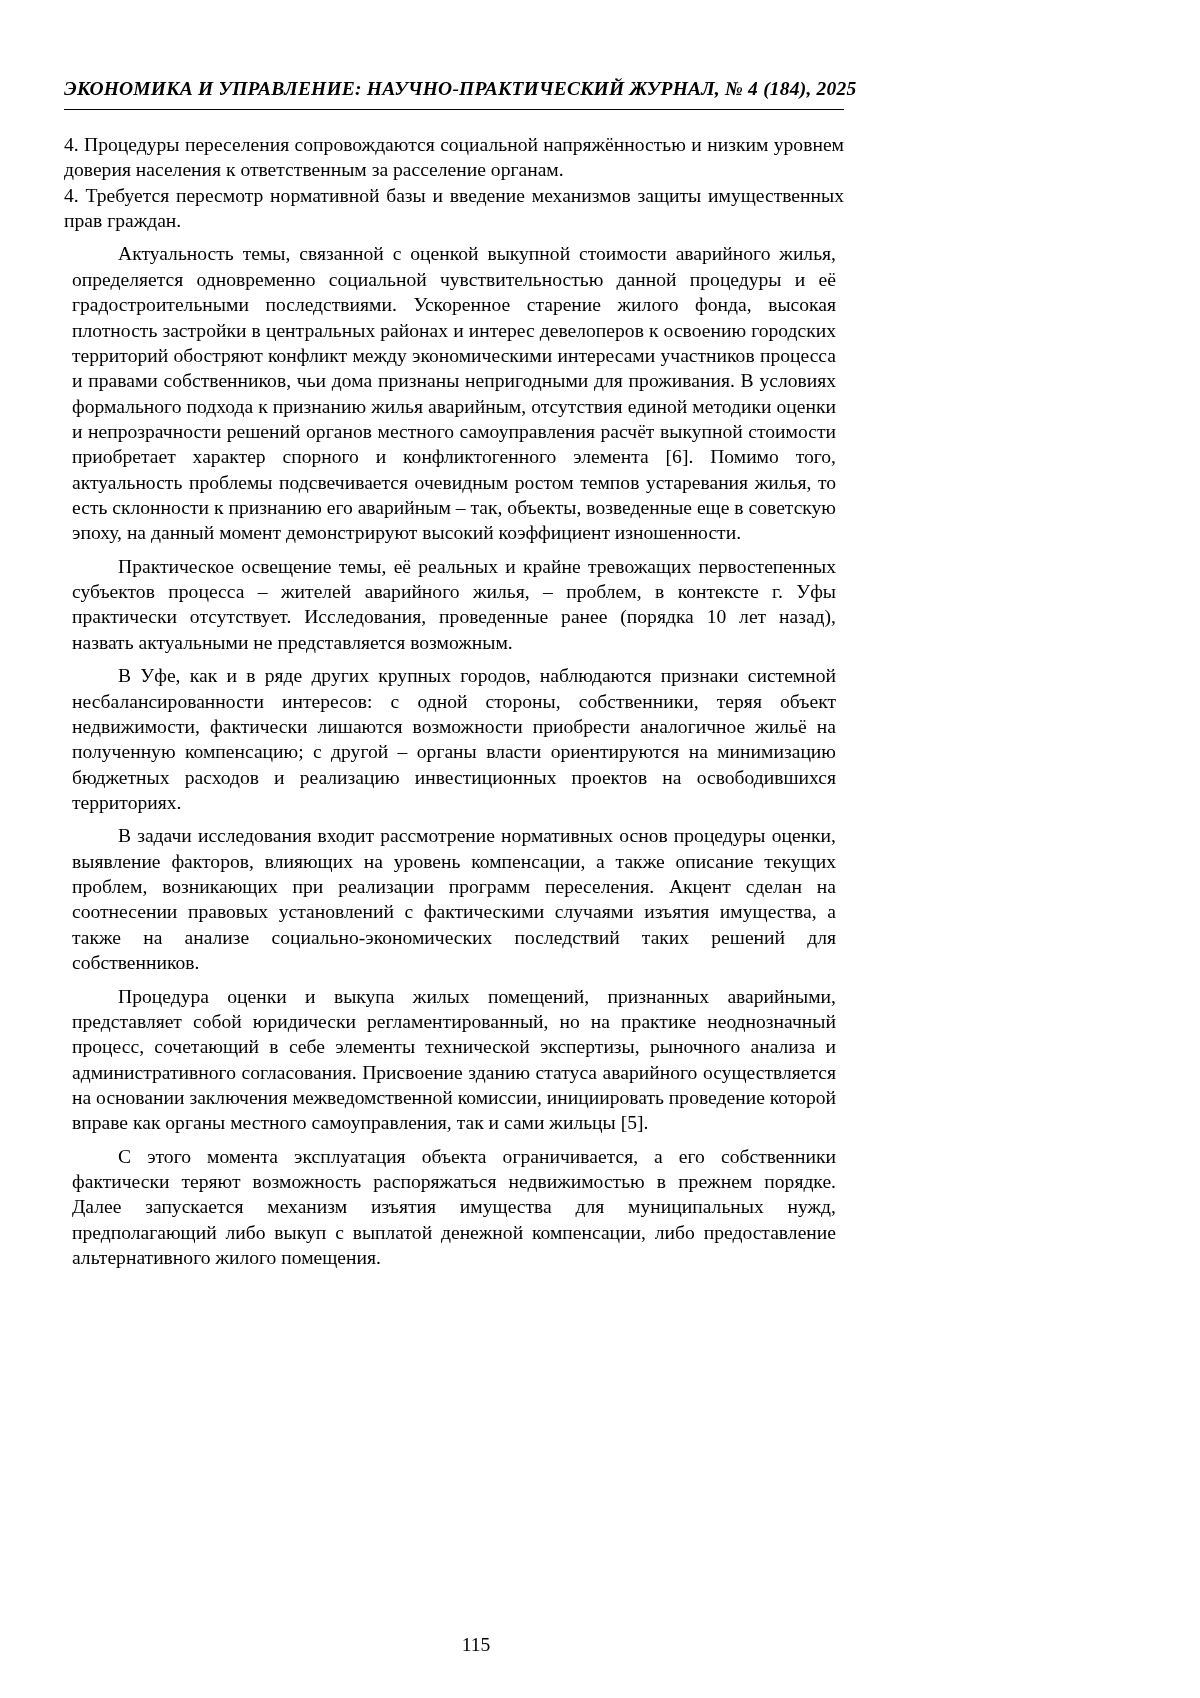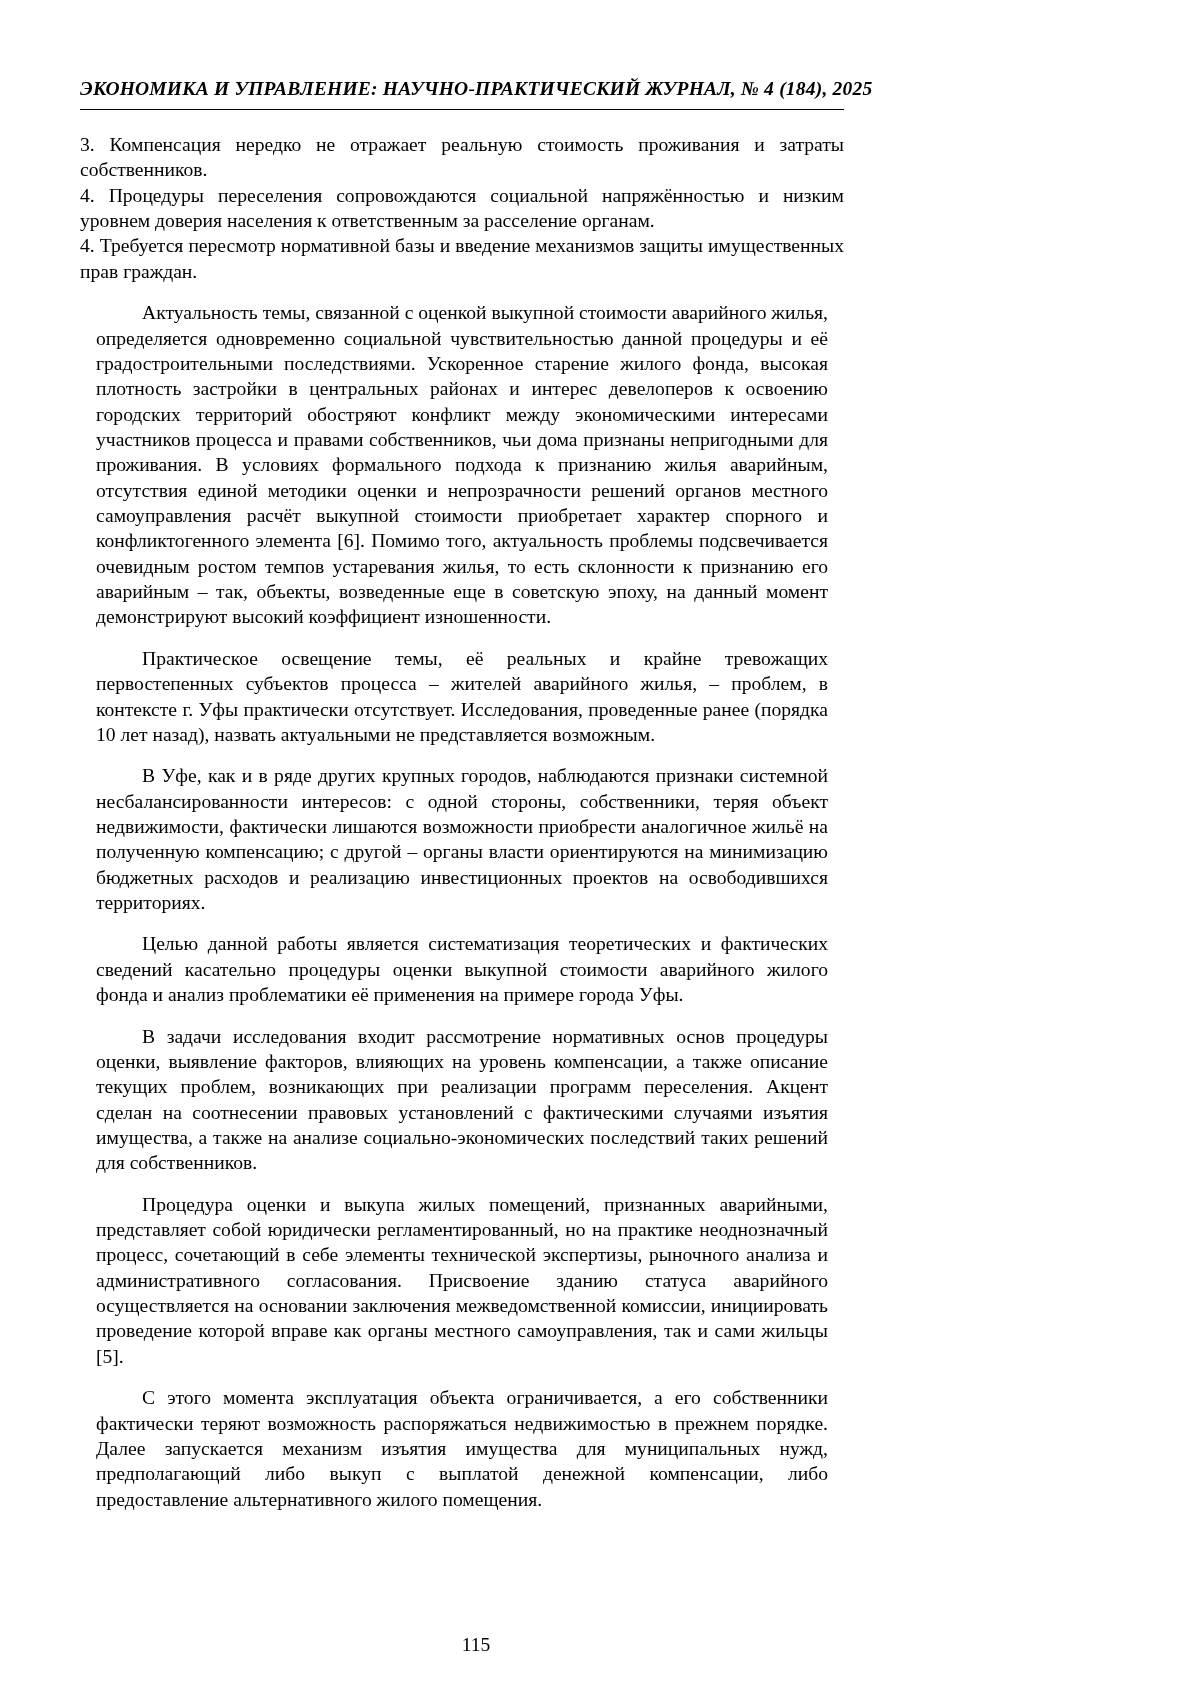--- a/index.html
+++ b/index.html
@@ -11,35 +11,35 @@
     width: 1200px;
     height: 1698px;
     font-family: "Liberation Serif", "DejaVu Serif", serif;
     color: #000000;
   }
   .page {
     position: relative;
     width: 952px;
     height: 1698px;
     box-sizing: border-box;
-    padding: 78px 108px 40px 80px;
+    padding: 78px 108px 40px 64px;
   }
   .running-head {
     text-align: center;
     font-style: italic;
     font-weight: bold;
     font-size: 19.5px;
     letter-spacing: 0.2px;
     padding-bottom: 9px;
     border-bottom: 1.5px solid #000;
     margin-bottom: 22px;
     white-space: nowrap;
   }
   .body-text p {
-    margin: 16px;
+    margin: 8px;
     font-size: 19.6px;
     line-height: 1.295;
     text-align: justify;
     text-justify: inter-word;
   }
   .body-text p.indent {
     text-indent: 46px;
   }
   .numbered {
     text-indent: 0;
@@ -65,31 +65,29 @@
   }
 </style>
 </head>
 <body>
 
 <div class="page">
 
   <div class="running-head">ЭКОНОМИКА И УПРАВЛЕНИЕ: НАУЧНО-ПРАКТИЧЕСКИЙ ЖУРНАЛ, № 4 (184), 2025</div>
 
   <div class="body-text list-block">
-    <p class="numbered">3. Компенсация нередко не отражает реальную стоимость проживания и затраты собственников.</p>
     <p class="numbered">4. Процедуры переселения сопровождаются социальной напряжённостью и низким уровнем доверия населения к ответственным за расселение органам.</p>
     <p class="numbered">4. Требуется пересмотр нормативной базы и введение механизмов защиты имущественных прав граждан.</p>
   </div>
 
 
   <div class="body-text">
     <p class="indent">Актуальность темы, связанной с оценкой выкупной стоимости аварийного жилья, определяется одновременно социальной чувствительностью данной процедуры и её градостроительными последствиями. Ускоренное старение жилого фонда, высокая плотность застройки в центральных районах и интерес девелоперов к освоению городских территорий обостряют конфликт между экономическими интересами участников процесса и правами собственников, чьи дома признаны непригодными для проживания. В условиях формального подхода к признанию жилья аварийным, отсутствия единой методики оценки и непрозрачности решений органов местного самоуправления расчёт выкупной стоимости приобретает характер спорного и конфликтогенного элемента [6]. Помимо того, актуальность проблемы подсвечивается очевидным ростом темпов устаревания жилья, то есть склонности к признанию его аварийным – так, объекты, возведенные еще в советскую эпоху, на данный момент демонстрируют высокий коэффициент изношенности.</p>
     <p class="indent">Практическое освещение темы, её реальных и крайне тревожащих первостепенных субъектов процесса – жителей аварийного жилья, – проблем, в контексте г. Уфы практически отсутствует. Исследования, проведенные ранее (порядка 10 лет назад), назвать актуальными не представляется возможным.</p>
     <p class="indent">В Уфе, как и в ряде других крупных городов, наблюдаются признаки системной несбалансированности интересов: с одной стороны, собственники, теряя объект недвижимости, фактически лишаются возможности приобрести аналогичное жильё на полученную компенсацию; с другой – органы власти ориентируются на минимизацию бюджетных расходов и реализацию инвестиционных проектов на освободившихся территориях.</p>
-    <p class="indent">Целью данной работы является систематизация теоретических и фактических сведений касательно процедуры оценки выкупной стоимости аварийного жилого фонда и анализ проблематики её применения на примере города Уфы.</p>
     <p class="indent">В задачи исследования входит рассмотрение нормативных основ процедуры оценки, выявление факторов, влияющих на уровень компенсации, а также описание текущих проблем, возникающих при реализации программ переселения. Акцент сделан на соотнесении правовых установлений с фактическими случаями изъятия имущества, а также на анализе социально-экономических последствий таких решений для собственников.</p>
   </div>
 
 
 
 
   <div class="body-text">
     <p class="indent">Процедура оценки и выкупа жилых помещений, признанных аварийными, представляет собой юридически регламентированный, но на практике неоднозначный процесс, сочетающий в себе элементы технической экспертизы, рыночного анализа и административного согласования. Присвоение зданию статуса аварийного осуществляется на основании заключения межведомственной комиссии, инициировать проведение которой вправе как органы местного самоуправления, так и сами жильцы [5].</p>
     <p class="indent">С этого момента эксплуатация объекта ограничивается, а его собственники фактически теряют возможность распоряжаться недвижимостью в прежнем порядке. Далее запускается механизм изъятия имущества для муниципальных нужд, предполагающий либо выкуп с выплатой денежной компенсации, либо предоставление альтернативного жилого помещения.</p>
   </div>

